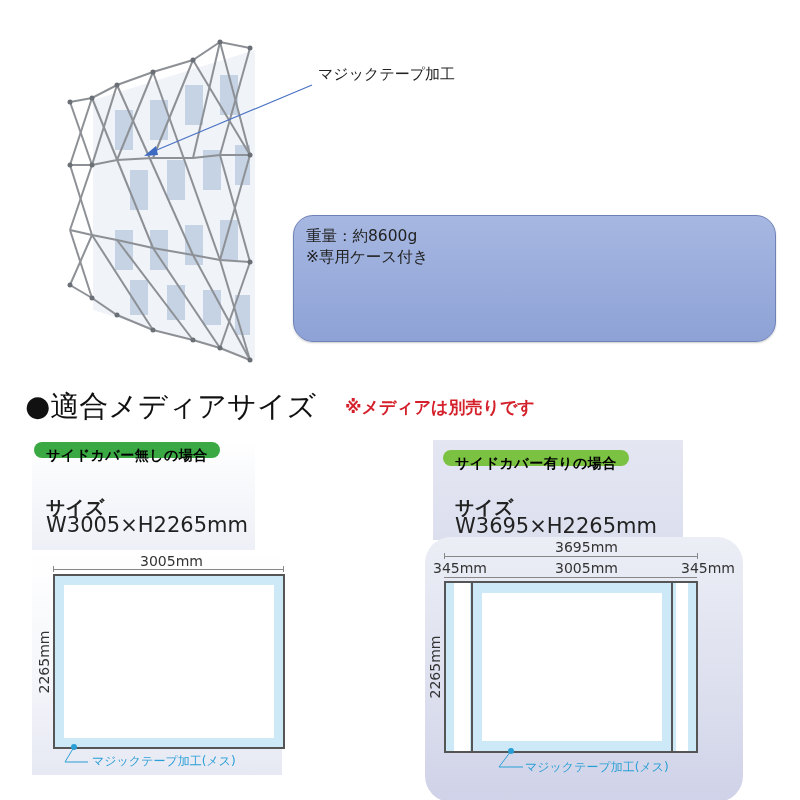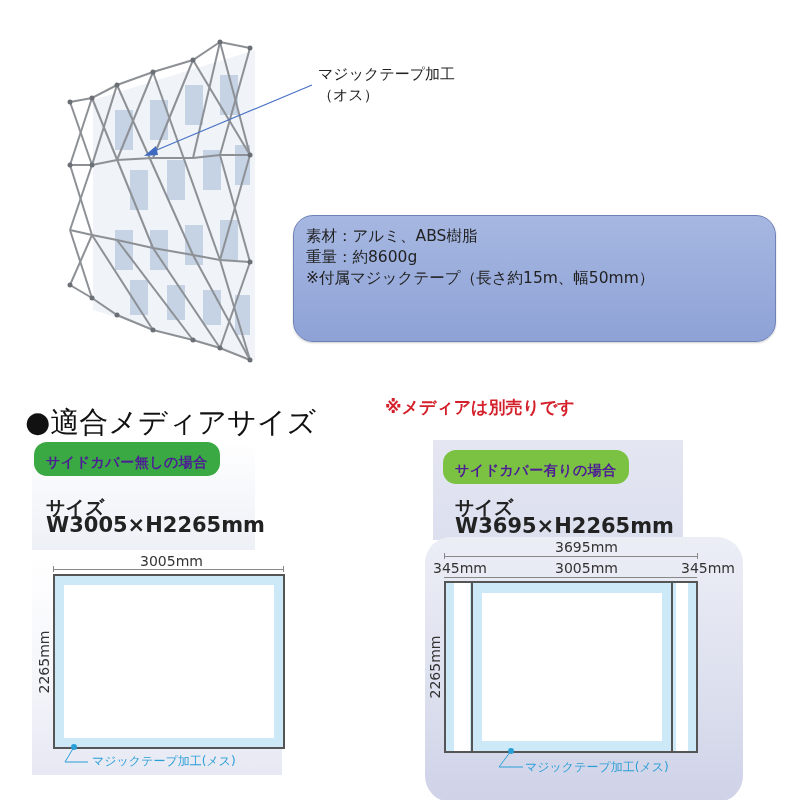--- a/index.html
+++ b/index.html
@@ -19,34 +19,34 @@
   #spec-box {
     left: 293px; top: 215px; width: 483px; height: 127px;
     background: linear-gradient(180deg, #a6b7e1 0%, #8ea2d6 100%);
     border: 1px solid #6f82b8; border-radius: 20px;
     padding: 10px 12px; font-size: 15.5px; line-height: 21px; color: #222;
     box-shadow: 0 1px 2px rgba(0,0,0,0.2);
   }
   #spec-box div { white-space: nowrap; }
 
   
-  #section-title { left: 25px; top: 388px; font-size: 29px; line-height: 36px; color: #111; white-space: nowrap; margin-top: 16px; }
-  #section-note { left: 345px; top: 396px; font-size: 17px; line-height: 22px; color: #d4202a; font-weight: bold; white-space: nowrap; margin-left: 40px; }
+  #section-title { left: 25px; top: 388px; font-size: 29px; line-height: 36px; color: #111; white-space: nowrap; }
+  #section-note { left: 345px; top: 396px; font-size: 17px; line-height: 22px; color: #d4202a; font-weight: bold; white-space: nowrap; }
 
   
   .panel-head {
     background: linear-gradient(180deg, #ffffff 0%, #eef0f7 100%);
   }
   .badge {
-    position: absolute; height: 34px; border-radius: 13px;
-    color: #4c1d95; font-weight: bold; font-size: 14px; line-height: 26px;
-    padding: 7px 12px; white-space: nowrap; letter-spacing: 0.5px;
+    position: absolute; height: 16px; border-radius: 13px;
+    color: #000000; font-weight: bold; font-size: 14px; line-height: 26px;
+    padding: 0 12px; white-space: nowrap; letter-spacing: 0.5px;
   }
   .size-label { position: absolute; font-weight: bold; font-size: 19px; line-height: 24px; color: #222; white-space: nowrap; margin-top: 9px; }
-  .size-value { position: absolute; font-weight: bold; font-size: 21px; line-height: 26px; color: #222; white-space: nowrap; }
+  .size-value { position: absolute; font-weight: normal; font-size: 21px; line-height: 26px; color: #222; white-space: nowrap; }
   .dim-text { position: absolute; font-size: 14px; line-height: 16px; color: #333; white-space: nowrap; }
   .dim-line { position: absolute; height: 1px; background: #888; }
   .dim-tick { position: absolute; width: 1px; height: 6px; background: #888; }
   .tape-label { position: absolute; color: #2a9fd6; font-weight: normal; font-size: 12px; white-space: nowrap; }
 
   
   #panel-left-head { left: 32px; top: 440px; width: 223px; height: 110px; }
   #panel-left-diagram {
     left: 32px; top: 550px; width: 250px; height: 225px;
     background: linear-gradient(180deg, #ffffff 0%, #f4f5fa 60%, #e6e8f3 100%);
@@ -144,27 +144,25 @@
   </svg>
 </div>
 
 <svg class="abs" style="left:80px;top:80px;" width="240" height="90">
   <line x1="232" y1="5" x2="72" y2="72" stroke="#4a72c4" stroke-width="1.2"></line>
   <polygon points="64,76 76,66 78,75" fill="#3e6ac2"></polygon>
 </svg>
 
 <div id="callout-label" class="abs">
   <span>マジックテープ加工</span>
-  <span class="line2">（オス）</span>
 </div>
 
 <div id="spec-box" class="abs">
-  <div>素材：アルミ、ABS樹脂</div>
   <div>重量：約8600g</div>
-  <div>※付属マジックテープ（長さ約15m、幅50mm）</div>
+  <div>※専用ケース付き</div>
 </div>
 
 <div id="section-title" class="abs">●適合メディアサイズ</div>
 <div id="section-note" class="abs">※メディアは別売りです</div>
 
 <div id="panel-left-head" class="abs panel-head">
   <div class="badge" style="left:2px;top:2px;background:#3aa843;">サイドカバー無しの場合</div>
   <div class="size-label" style="left:14px;top:46px;">サイズ</div>
   <div class="size-value" style="left:14px;top:72px;">W3005×H2265mm</div>
 </div>

